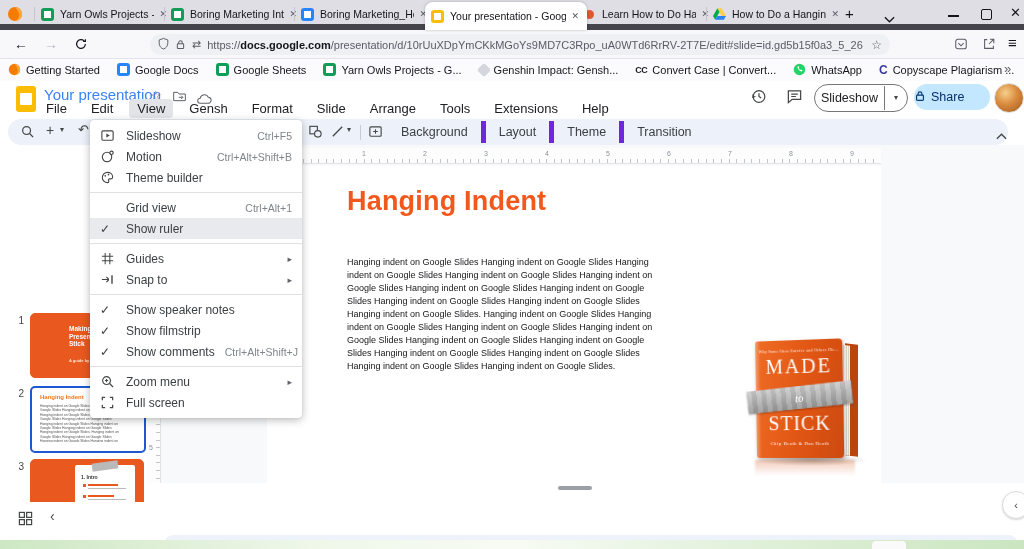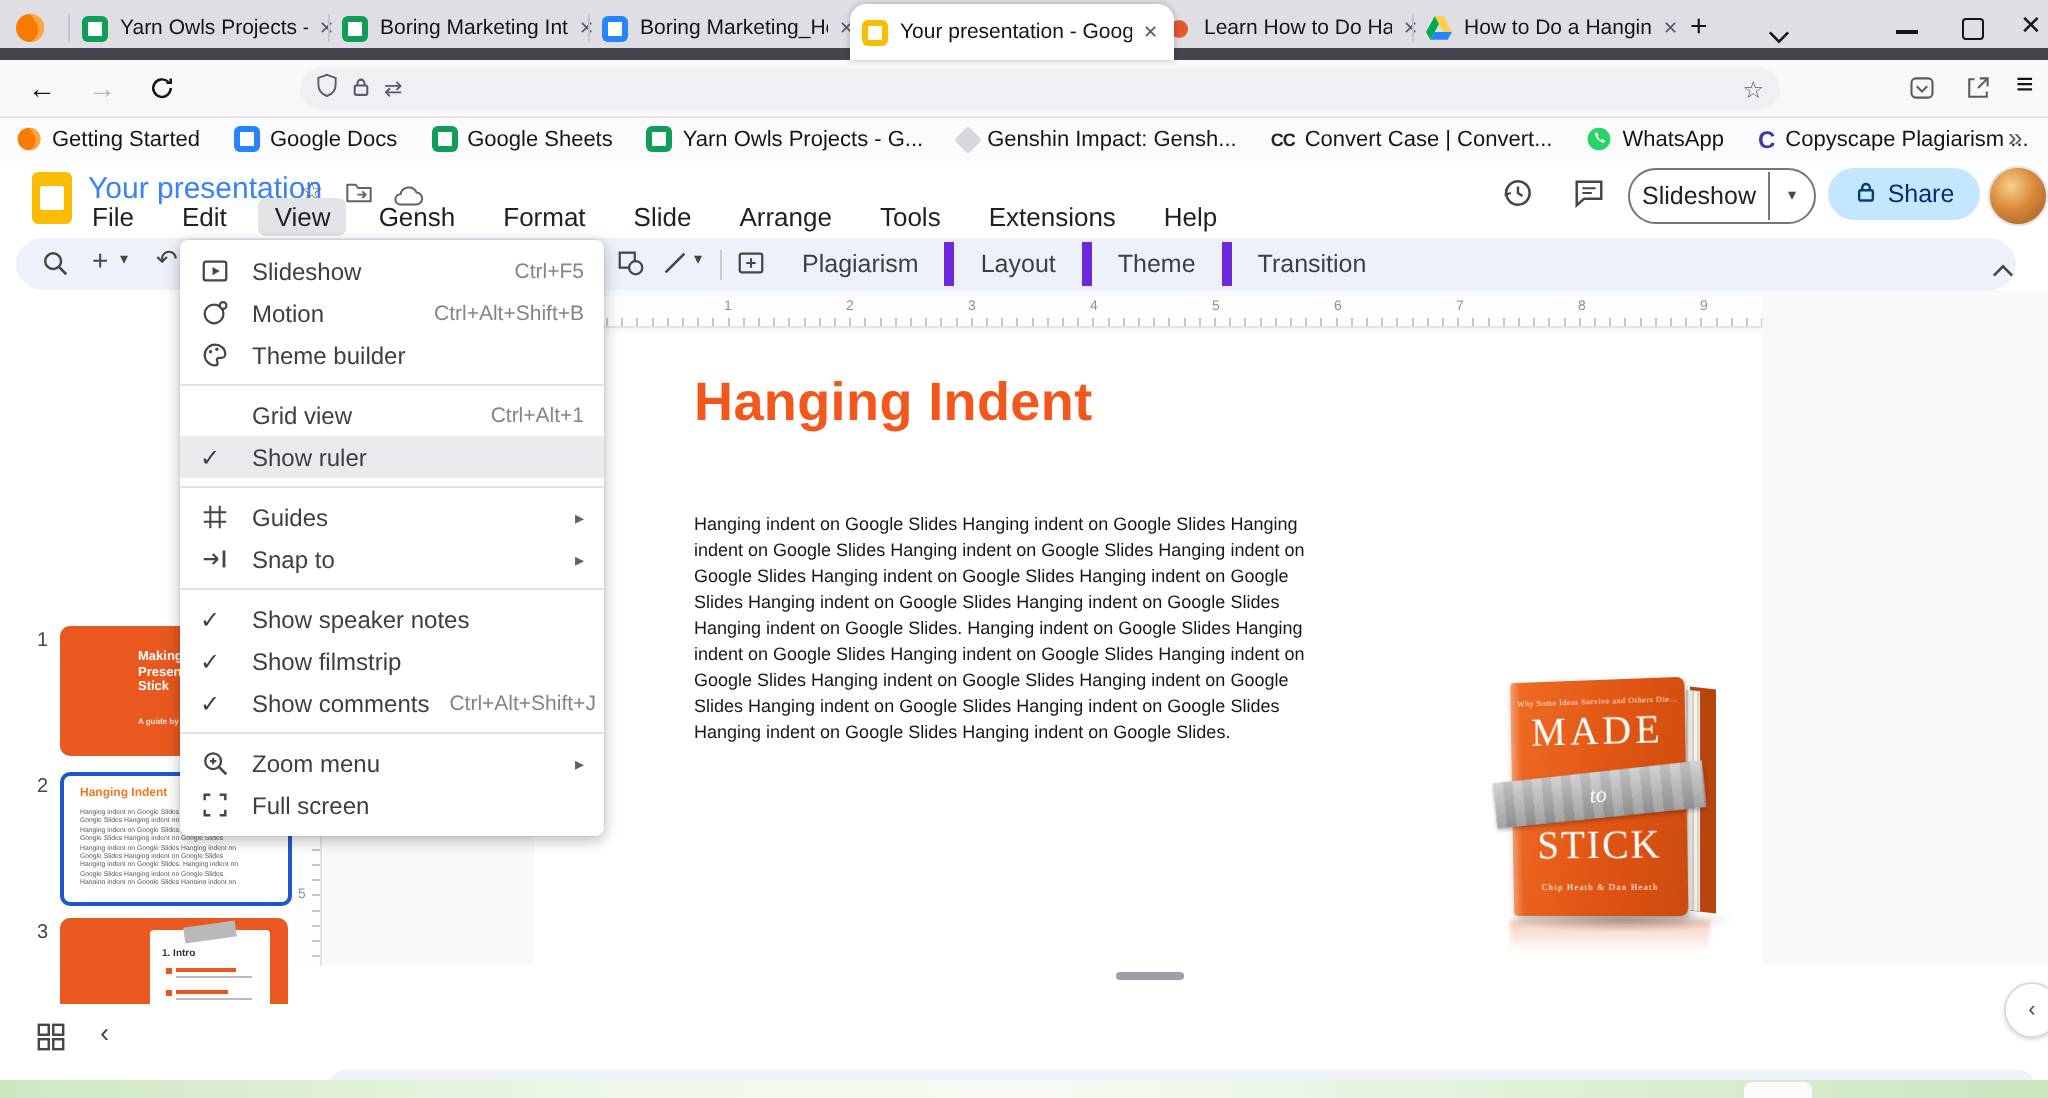--- a/index.html
+++ b/index.html
@@ -48,21 +48,21 @@
   #slides-logo::after{content:'';position:absolute;left:4px;right:4px;top:7px;bottom:7px;background:#fff;border-radius:1px;}
   #doc-title{left:44px;top:86px;font-size:15px;color:#3b82f6;}
   .title-ic{color:#5f6368;font-size:13px;}
   #menubar{left:38px;top:99px;display:flex;gap:8px;}
   .menu-btn{font-size:13px;color:#202124;padding:2px 8px;border-radius:4px;}
   .menu-btn.active{background:#e2e4e8;}
   #hist-ic{left:750px;top:88px;} #comment-ic{left:786px;top:88px;}
   #slideshow-btn{left:814px;top:84px;width:92px;height:26px;border:1px solid #747775;border-radius:14px;display:flex;align-items:center;background:#fff;}
   #slideshow-btn .ss-label{flex:1;text-align:center;font-size:12.5px;color:#202124;}
   #slideshow-btn .ss-caret{width:22px;border-left:1px solid #747775;text-align:center;font-size:8px;color:#444746;line-height:24px;}
-  #share-btn{left:914px;top:84px;width:76px;height:26px;background:#c2e7ff;border-radius:14px;display:flex;align-items:center;justify-content:center;gap:5px;font-size:12.5px;color:#062e6f;}
+  #share-btn{left:914px;top:84px;width:76px;height:26px;background:#c2e7ff;border-radius:14px;display:flex;align-items:center;justify-content:flex-start;gap:5px;font-size:12.5px;color:#062e6f;}
   #avatar{left:994px;top:83px;width:28px;height:28px;border-radius:50%;
           background:radial-gradient(circle at 38% 32%,#f6d08a 0%,#d98a3d 45%,#9c5a22 100%);border:1px solid #e0e0e0;}
   
   #toolbar{left:8px;top:119px;width:1000px;height:26px;background:#edf1f9;border-radius:13px;}
   .tb-ic{position:absolute;top:124px;color:#444746;}
   .tb-sep{position:absolute;top:125px;width:1px;height:15px;background:#c7cbd4;}
   #tb-textbtns{left:388px;top:121px;height:22px;display:flex;align-items:center;}
   .tb-txt{font-size:12.5px;color:#3c4043;padding:0 13px;border-left:5px solid #6d28d9;line-height:22px;}
   .tb-txt:first-child{border-left:none;}
   
@@ -193,20 +193,21 @@
       </svg></div>
   <div id="urlfield" class="abs" style="z-index:4">
     <span><svg viewBox="0 0 14 16" width="11" height="13">
           <path d="M7 1.5l5.5 2v4c0 4-2.5 6.5-5.5 7.5C4 14 1.5 11.5 1.5 7.5v-4z" fill="none" stroke="#5b5b66" stroke-width="1.2"></path>
         </svg></span>
     <span><svg viewBox="0 0 14 14" width="11" height="11">
           <rect x="3" y="6" width="8" height="6" rx="1" fill="none" stroke="#5b5b66" stroke-width="1.3"></rect>
           <path d="M4.8 6V4.5a2.2 2.2 0 0 1 4.4 0V6" fill="none" stroke="#5b5b66" stroke-width="1.3"></path>
         </svg></span>
     <span style="font-size:11px;color:#5b5b66">⇄</span>
+    <span id="url-text"><span>https://</span><b>docs.google.com</b><span>/presentation/d/10rUuXDpYmCKkMGoYs9MD7C3Rpo_uA0WTd6RrRV-2T7E/edit#slide=id.gd5b15f0a3_5_26</span></span>
     <span style="margin-left:auto;font-size:12px;color:#5b5b66">☆</span>
   </div>
   <div class="abs" style="left:954px;top:37px;z-index:4"><svg viewBox="0 0 16 16" width="14" height="14">
         <rect x="2" y="2.5" width="12" height="11" rx="2.5" fill="none" stroke="#5b5b66" stroke-width="1.2"></rect>
         <path d="M5 7l3 3 3-3" fill="none" stroke="#5b5b66" stroke-width="1.2"></path>
       </svg></div>
   <div class="abs" style="left:982px;top:37px;z-index:4"><svg viewBox="0 0 16 16" width="14" height="14">
         <path d="M6 3H3v10h10v-3" fill="none" stroke="#5b5b66" stroke-width="1.2"></path>
         <path d="M9 2.5h4.5V7M13.5 2.5L8 8" fill="none" stroke="#5b5b66" stroke-width="1.2"></path>
       </svg></div>
@@ -319,21 +320,21 @@
   <div class="abs tb-ic" style="left:330px"><svg viewBox="0 0 16 16" width="15" height="15">
         <path d="M3 13L13 3" stroke="#444746" stroke-width="1.4"></path>
       </svg></div>
   <div class="abs" style="left:347px;top:125px;font-size:8px;color:#444746">▾</div>
   <div class="tb-sep" style="left:360px"></div>
   <div class="abs tb-ic" style="left:368px"><svg viewBox="0 0 16 16" width="15" height="15">
         <rect x="2" y="3" width="12" height="10" rx="1" fill="none" stroke="#444746" stroke-width="1.2"></rect>
         <path d="M5.5 8h5M8 5.5v5" stroke="#444746" stroke-width="1.1"></path>
       </svg></div>
   <div id="tb-textbtns" class="abs">
-      <div class="tb-txt">Plagiarism</div>
+      <div class="tb-txt">Background</div>
       <div class="tb-txt">Layout</div>
       <div class="tb-txt">Theme</div>
       <div class="tb-txt">Transition</div>
     </div>
   <div id="toolbar-collapse" class="abs"><svg viewBox="0 0 12 7" width="11" height="7">
         <path d="M1 6l5-5 5 5" fill="none" stroke="#444746" stroke-width="1.4"></path>
       </svg></div>
 
   <div id="filmstrip" class="abs">
     <div class="thumb-num" style="top:170px">1</div>

